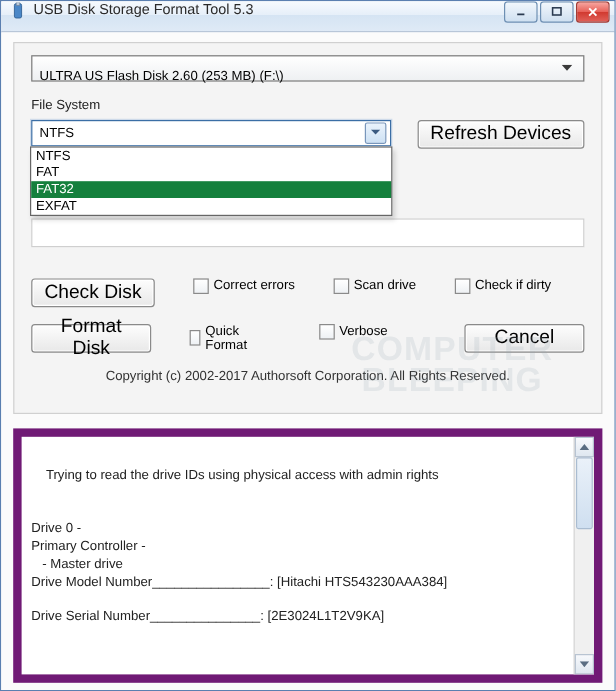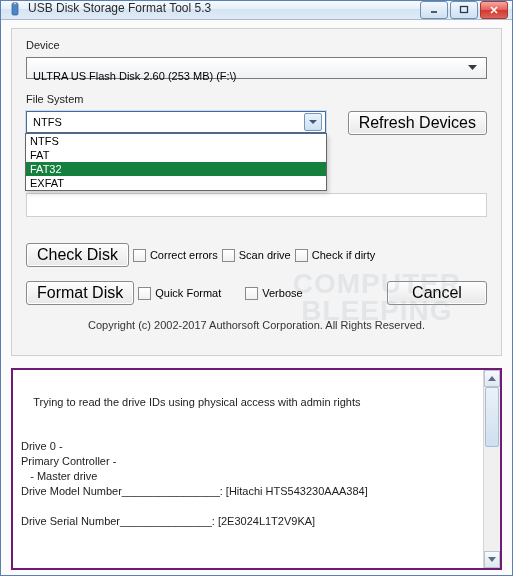--- a/index.html
+++ b/index.html
@@ -128,30 +128,30 @@
     display: inline-flex; align-items: center; justify-content: center;
     box-shadow: inset 0 0 0 1px #fff;
   }
   .chk { display: inline-flex; align-items: center; gap: 4px; cursor: pointer; }
   .chk .box {
     width: 13px; height: 13px;
     border: 1px solid #8a8a8a;
     background: linear-gradient(to bottom,#fff,#eef1f4);
   }
   .section-gap { height: 14px; }
-  .button-row { display: flex; align-items: center; gap: 4px; margin-top: 4px; }
+  .button-row { display: flex; align-items: flex-start; gap: 32px; margin-top: 4px; }
   .copyright {
     text-align: center;
     font-size: 11px;
     color: #333;
     padding: 14px 0 10px 0;
   }
   .log-area {
     flex: 1;
-    border: 2px solid #701a75;
+    border: 7px solid #701a75;
     background: #fff;
     padding: 10px 8px;
     font-size: 11px;
     color: #222;
     position: relative;
     overflow: hidden;
     white-space: pre-wrap;
     line-height: 1.35;
     margin-top: 12px;
   }
@@ -228,21 +228,20 @@
 
 <div class="content">
 
   <div class="panel">
 
     <div class="watermark">
       <div>COMPUTER</div>
       <div>BLEEPING</div>
     </div>
 
-    <span class="lbl">Device</span>
     <div class="combo">
       <span class="combo-text">ULTRA US  Flash Disk  2.60 (253 MB) (F:\)</span>
       <span class="chev">
         <svg width="9" height="6">
             <path d="M0 0 L4.5 5 L9 0 Z" fill="#3a3a3a"></path>
           </svg>
       </span>
     </div>
 
     <div class="section-gap"></div>

